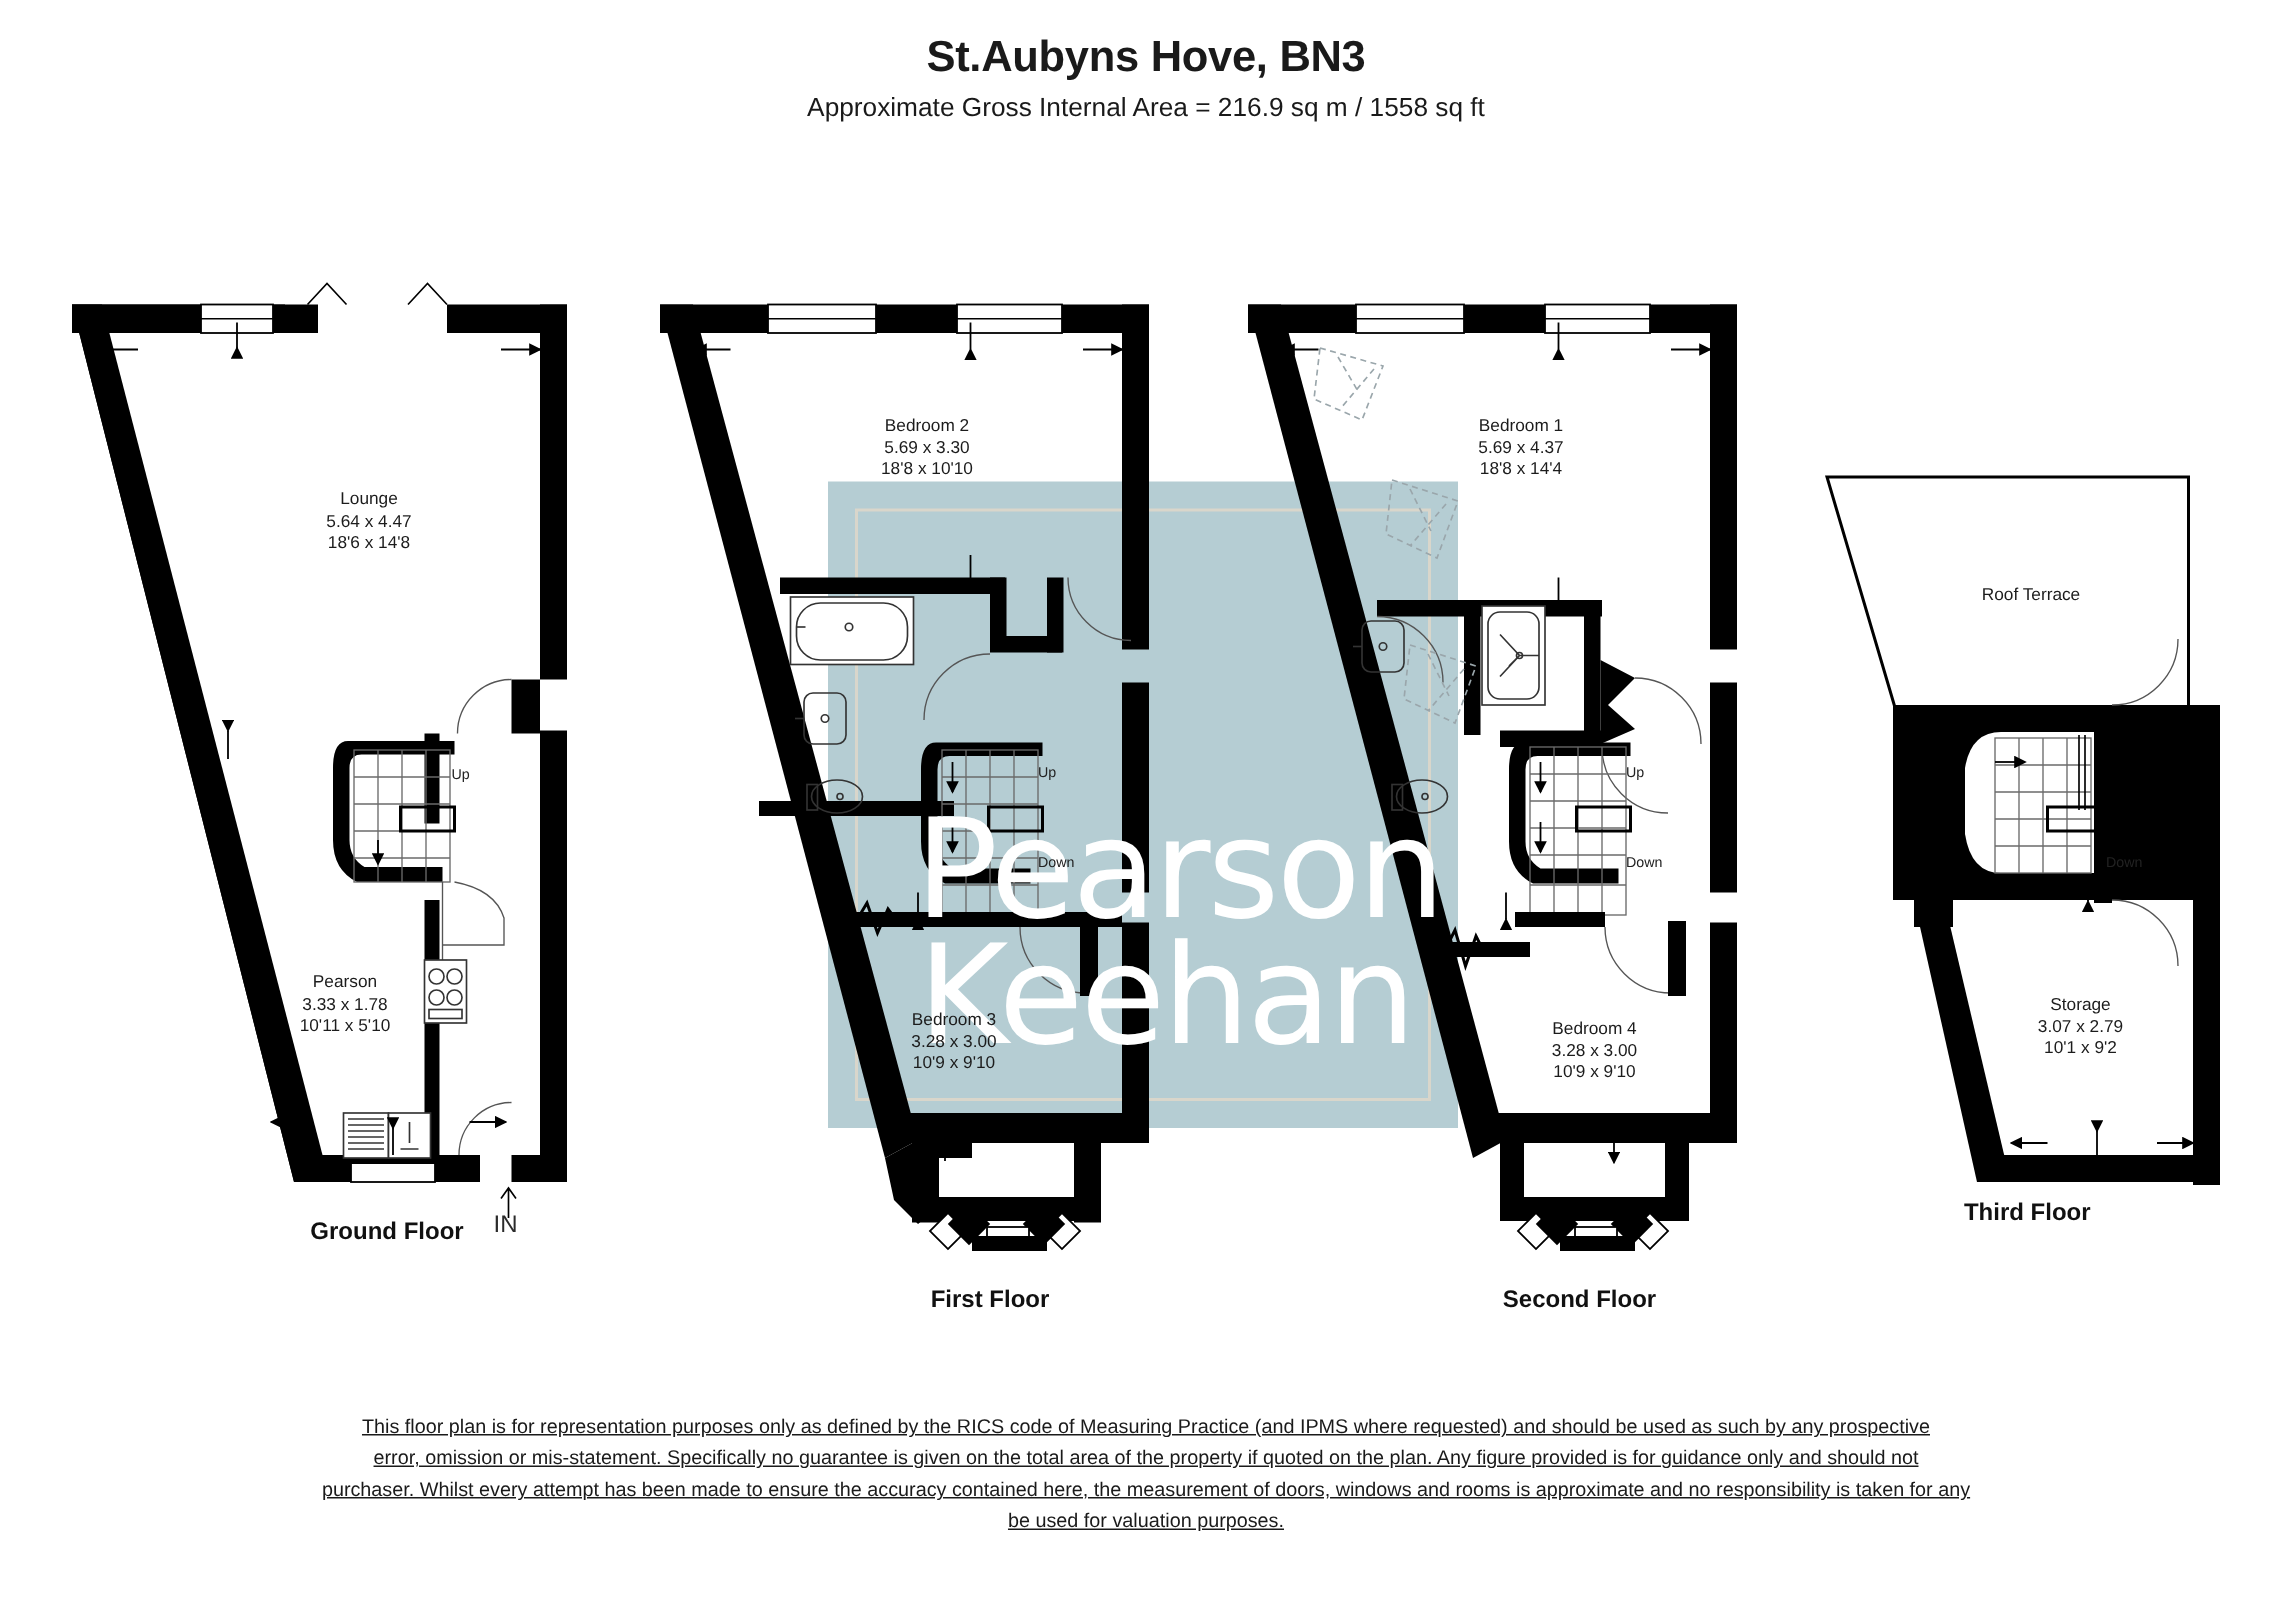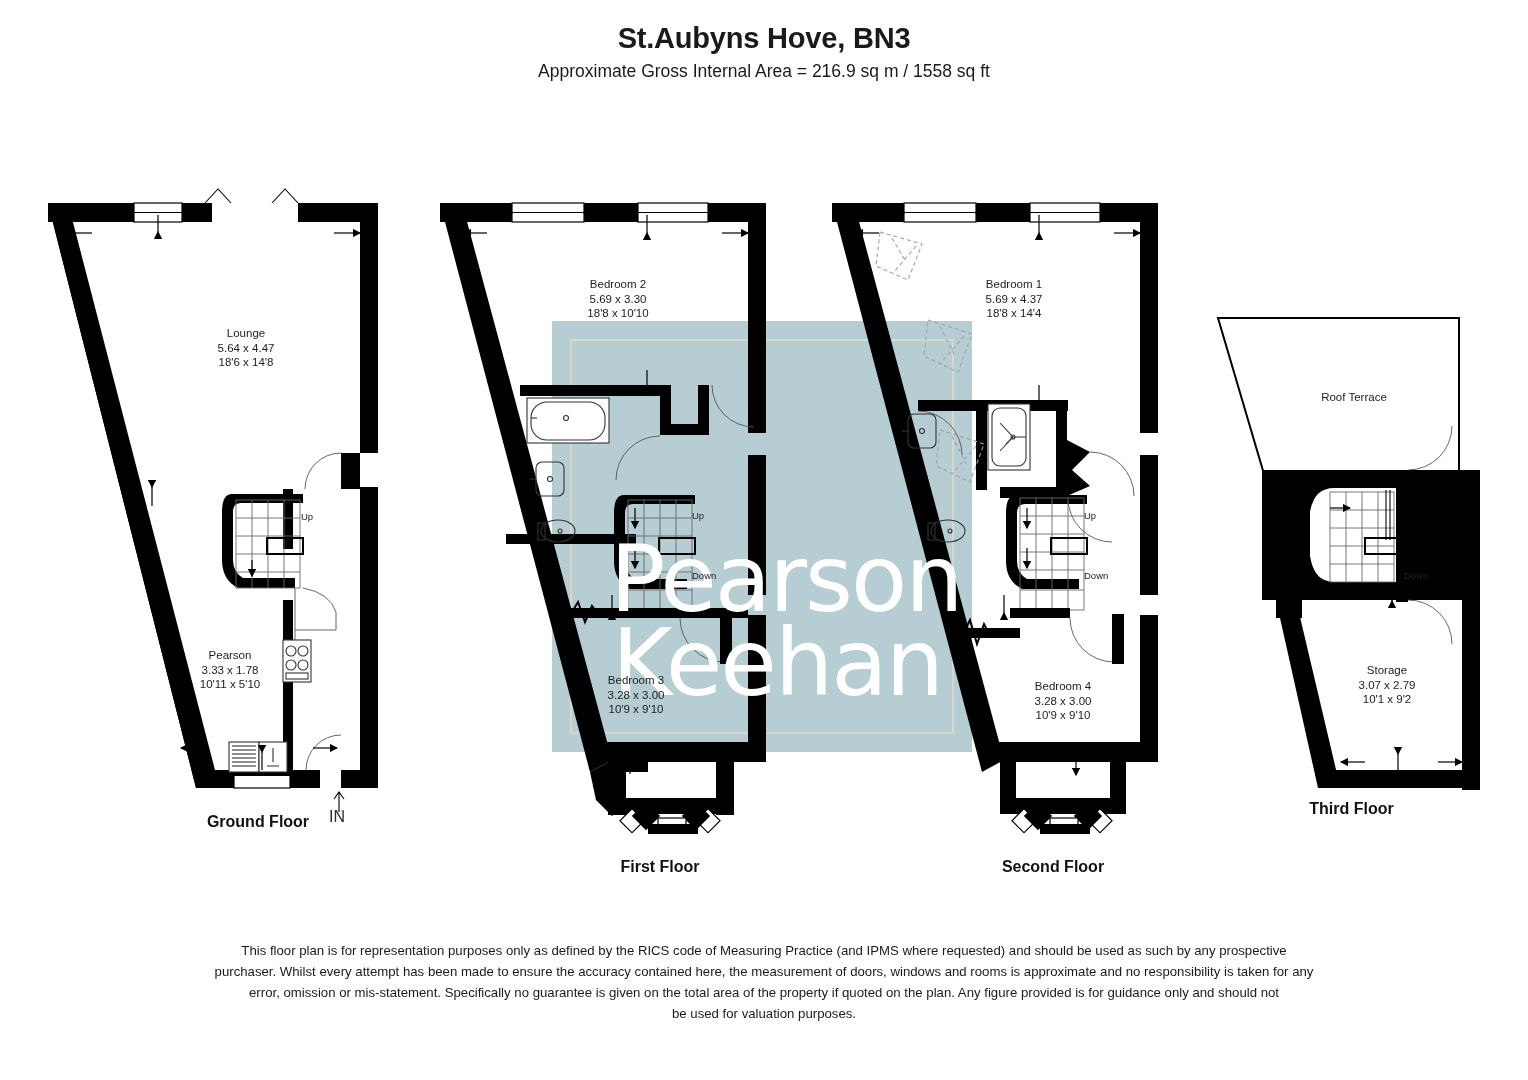--- a/index.html
+++ b/index.html
@@ -67,21 +67,21 @@
     font-family:"DejaVu Sans","Liberation Sans",sans-serif;
     font-size:92px;line-height:92px;letter-spacing:-2px;
     white-space:nowrap;
   }
   #wmtext .w1{left:58px;top:213px;}
   #wmtext .w2{left:60px;top:297px;}
 
   
   .foot{
     position:absolute;left:0;top:940px;width:1528px;text-align:center;
-    font-size:13.2px;line-height:21px;color:#1a1a1a;
+    font-size:13.2px;line-height:21px;color:#1a1a1a;text-decoration:underline;
   }
   .foot p{margin:0;}
   .foot .cp{margin-top:2px;}
 </style>
 </head>
 <body>
 
 <div id="sheet">
 
   <div class="hdr">
@@ -473,18 +473,18 @@
   <span class="tiny" style="left:1404px;top:570px;">Down</span>
 
   <div class="floorlbl" style="left:198px;top:813px;width:120px;">Ground Floor</div>
   <div class="inlbl" style="left:329px;top:808px;">IN</div>
   <div class="floorlbl" style="left:605px;top:858px;width:110px;">First Floor</div>
   <div class="floorlbl" style="left:988px;top:858px;width:130px;">Second Floor</div>
   <div class="floorlbl" style="left:1294px;top:800px;width:115px;">Third Floor</div>
 
   <div class="foot">
     <p>This floor plan is for representation purposes only as defined by the RICS code of Measuring Practice (and IPMS where requested) and should be used as such by any prospective</p>
+    <p>error, omission or mis-statement. Specifically no guarantee is given on the total area of the property if quoted on the plan. Any figure provided is for guidance only and should not</p>
     <p>purchaser. Whilst every attempt has been made to ensure the accuracy contained here, the measurement of doors, windows and rooms is approximate and no responsibility is taken for any</p>
-    <p>error, omission or mis-statement. Specifically no guarantee is given on the total area of the property if quoted on the plan. Any figure provided is for guidance only and should not</p>
     <p>be used for valuation purposes.</p>
   </div>
 
 </div>
 
 </body></html>

